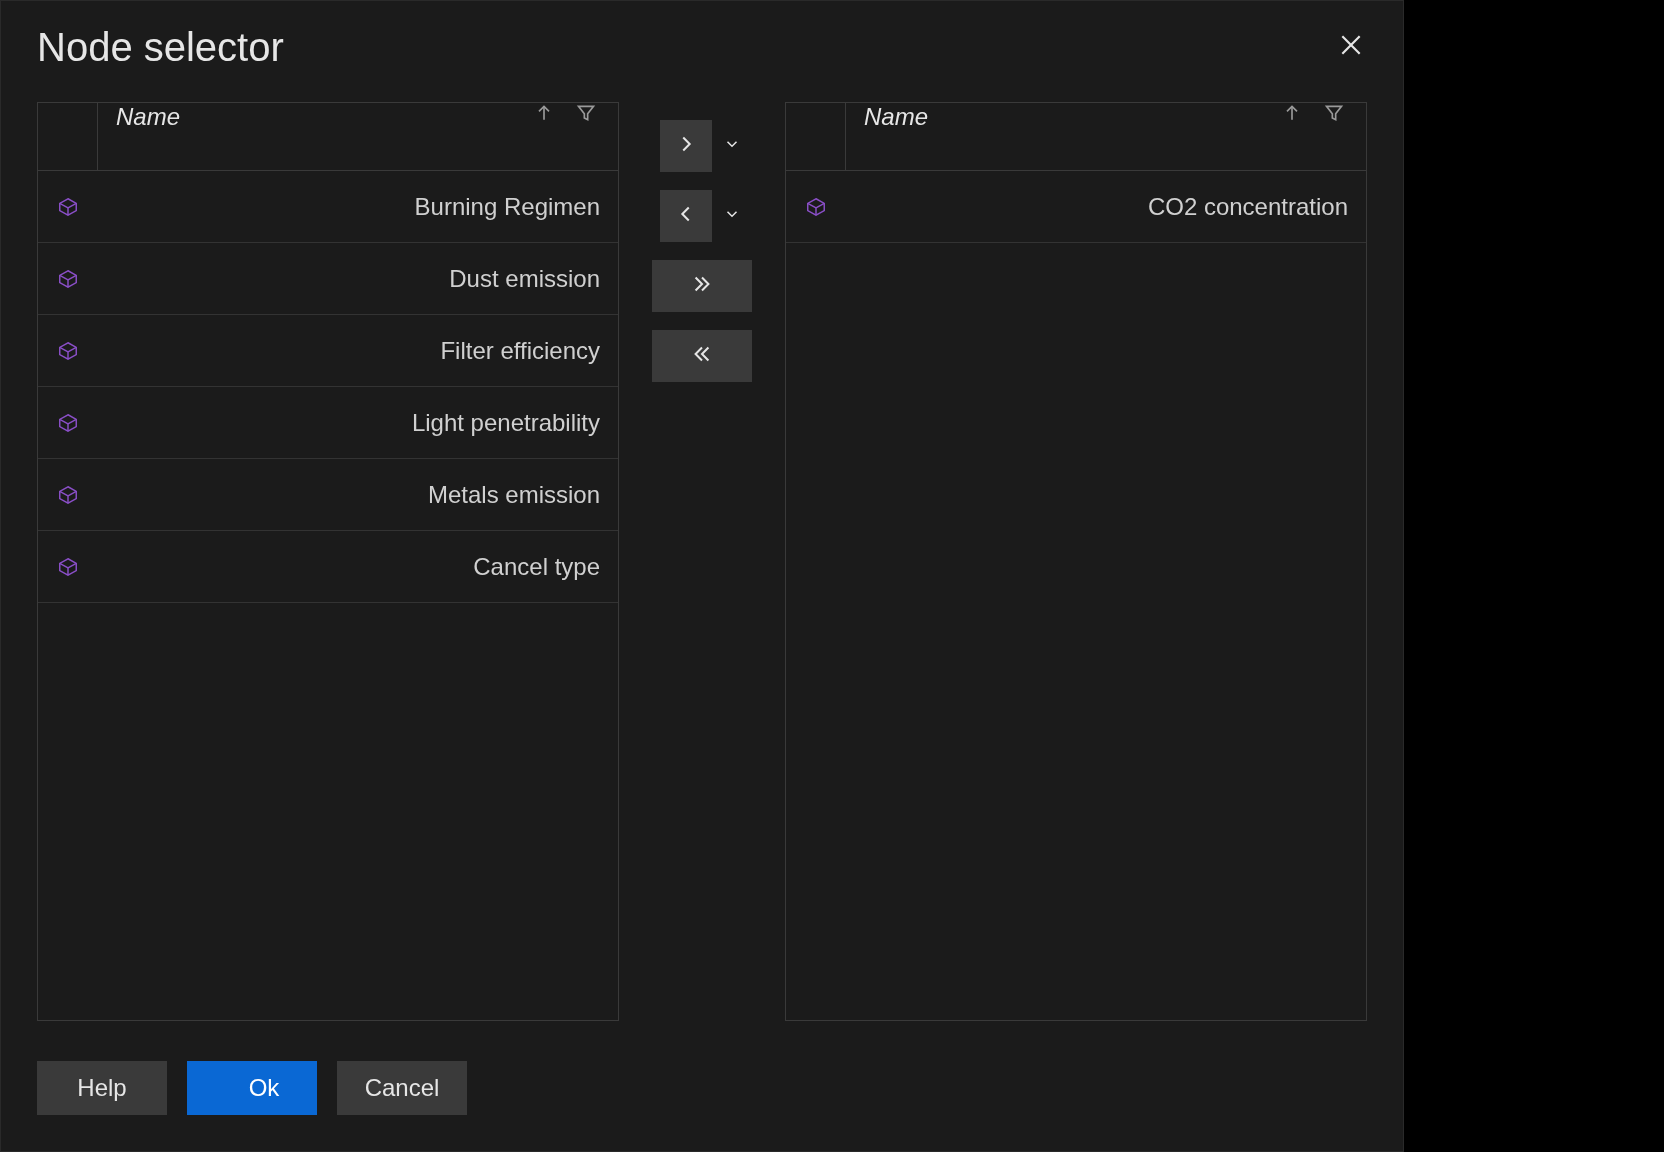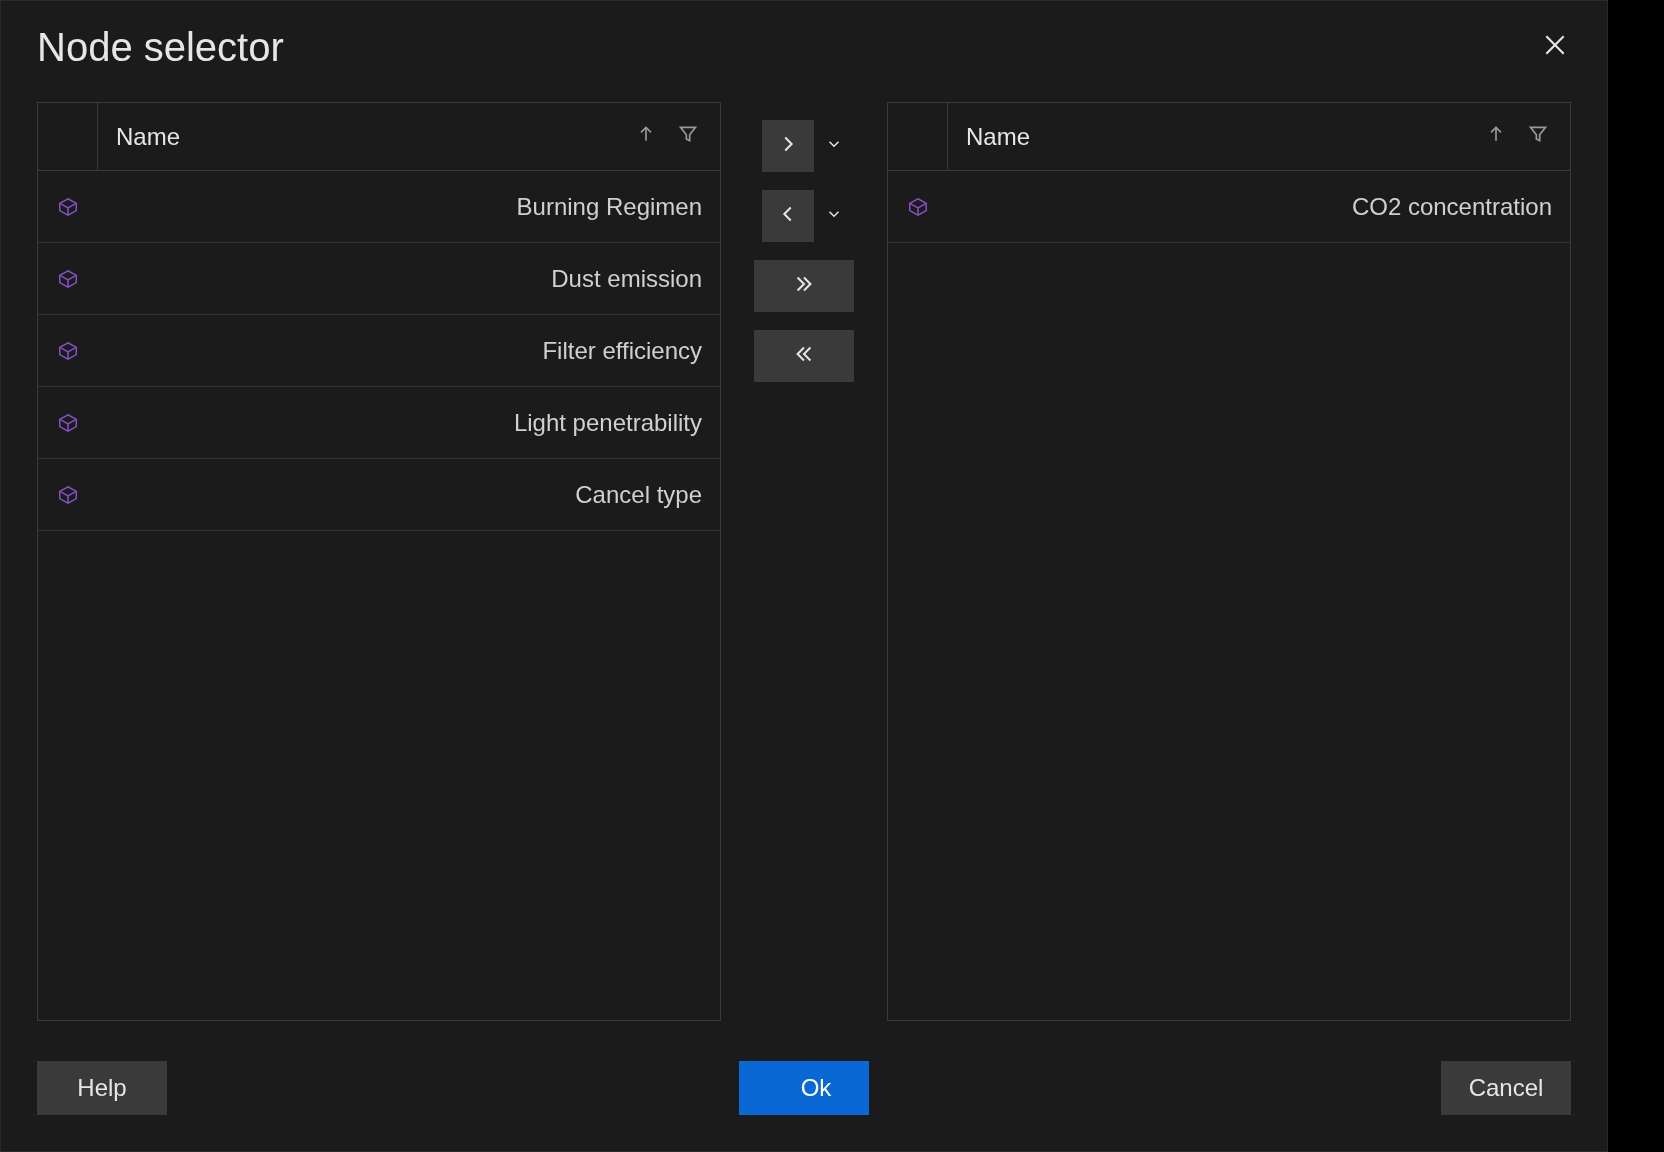--- a/index.html
+++ b/index.html
@@ -21,21 +21,21 @@
     width: 1664px;
     height: 1152px;
     background: #000;
     font-family: "Segoe UI", Arial, sans-serif;
     color: var(--text);
     font-size: 20px;
   }
   .dialog {
     position: absolute;
     left: 0; top: 0;
-    width: 1608px;
+    width: 1404px;
     height: 1152px;
     background: var(--bg);
     border: 1px solid #2a2a2a;
     display: flex;
     flex-direction: column;
   }
   .titlebar {
     display: flex;
     align-items: center;
     justify-content: space-between;
@@ -79,23 +79,24 @@
     border-bottom: 1px solid var(--panel-border);
     height: 68px;
   }
   .header-icon-col {
     width: 60px;
     border-right: 1px solid var(--panel-border);
   }
   .header-name-col {
     flex: 1 1 auto;
     display: flex;
-    align-items: center;
+    align-items: flex-start;
     justify-content: space-between;
     padding: 0 20px 0 18px;
+    font-style: italic;
   }
   .header-name-col .label {
     font-size: 24px;
     color: var(--text);
   }
   .header-tools {
     display: flex;
     gap: 18px;
     align-items: center;
   }
@@ -160,21 +161,21 @@
   .transfer-dd {
     width: 24px; height: 24px;
     display: flex; align-items: center; justify-content: center;
     color: var(--text);
     cursor: pointer;
   }
   .transfer-dd svg { width: 18px; height: 18px; }
 
   .footer {
     display: flex;
-    justify-content: space-between;
+    justify-content: flex-start;
     gap: 20px;
     padding: 40px 36px 36px 36px;
   }
   .btn {
     min-width: 130px;
     height: 54px;
     background: var(--button-bg);
     color: var(--text);
     font-size: 24px;
     display: flex; align-items: center; justify-content: center;
@@ -273,20 +274,31 @@
         </div>
         <div class="list-row">
           <div class="row-icon">
             <svg viewBox="0 0 24 24" fill="none" stroke="currentColor" stroke-width="1.6">
                 <polygon points="12,3 21,8 21,16 12,21 3,16 3,8"></polygon>
                 <line x1="3" y1="8" x2="12" y2="13"></line>
                 <line x1="21" y1="8" x2="12" y2="13"></line>
                 <line x1="12" y1="13" x2="12" y2="21"></line>
               </svg>
           </div>
+          <div class="row-label">Metals emission</div>
+        </div>
+        <div class="list-row">
+          <div class="row-icon">
+            <svg viewBox="0 0 24 24" fill="none" stroke="currentColor" stroke-width="1.6">
+                <polygon points="12,3 21,8 21,16 12,21 3,16 3,8"></polygon>
+                <line x1="3" y1="8" x2="12" y2="13"></line>
+                <line x1="21" y1="8" x2="12" y2="13"></line>
+                <line x1="12" y1="13" x2="12" y2="21"></line>
+              </svg>
+          </div>
           <div class="row-label">Cancel type</div>
         </div>
       </div>
     </div>
 
     <div class="transfer-col">
       <div class="transfer-row">
         <div class="transfer-btn">
           <span>
             <svg viewBox="0 0 24 24" fill="none" stroke="currentColor" stroke-width="2.2">

